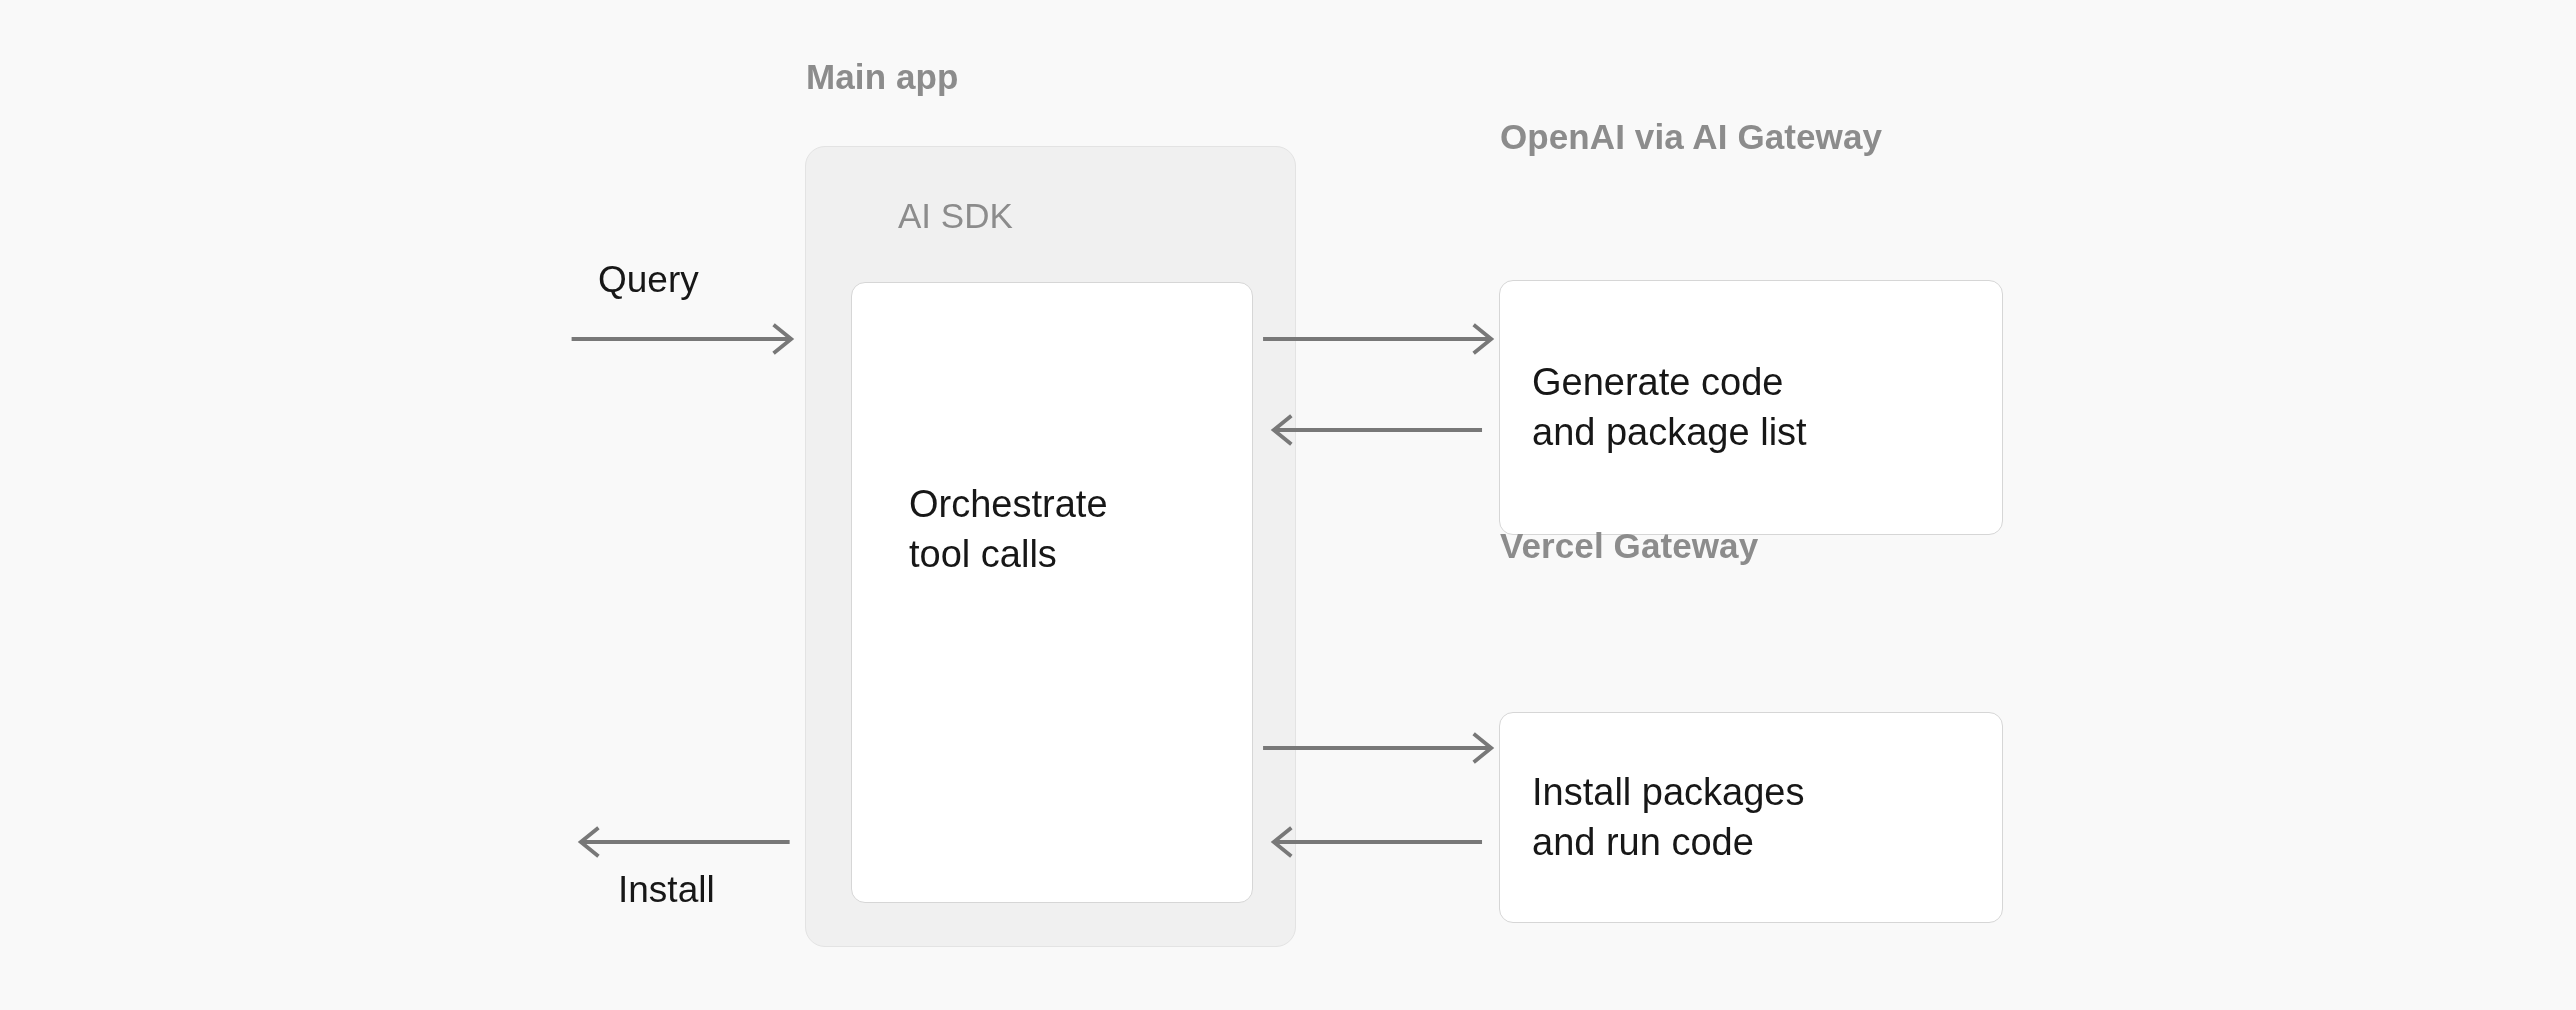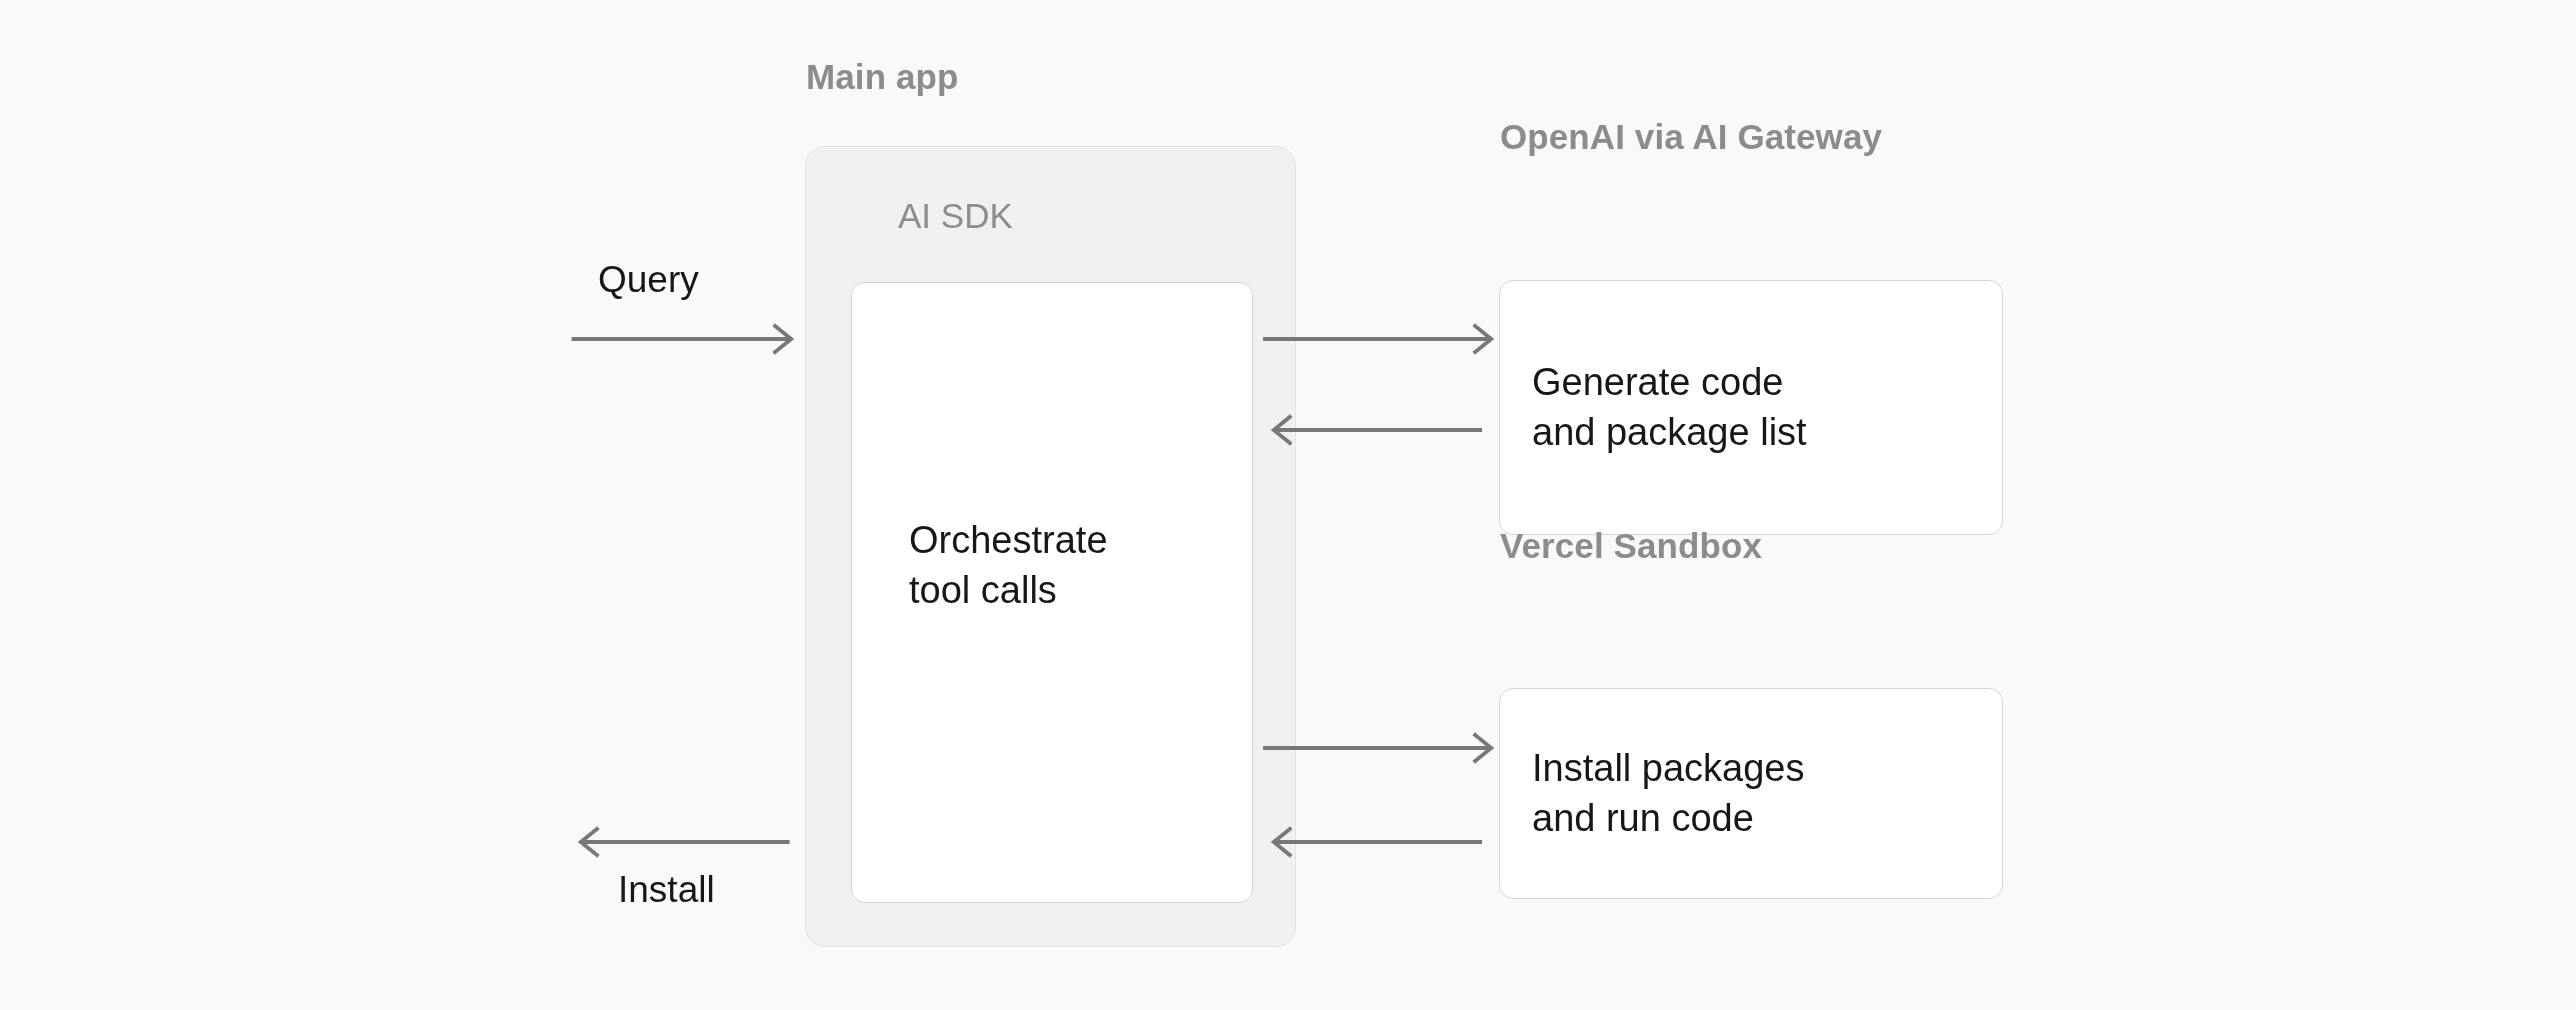--- a/index.html
+++ b/index.html
@@ -67,35 +67,34 @@
   #orchestrator-text {
     position: absolute;
     left: 909px;
     top: 529px;
     width: 322px;
     font-size: 38px;
     line-height: 1.32;
     color: #171717;
     transform: translateY(-50%);
     white-space: pre-line;
-    margin-top: 36px;
   }
 
   
   .service-card {
     position: absolute;
     left: 1499px;
     width: 504px;
     background: #ffffff;
     border: 1.5px solid #d6d6d6;
     border-radius: 14px;
     box-sizing: border-box;
   }
   #gateway-card { top: 280px; height: 255px; }
-  #sandbox-card { top: 688px; height: 211px; padding-left: 20px; }
+  #sandbox-card { top: 712px; height: 211px; padding-left: 20px; }
 
   .service-card-text {
     position: absolute;
     left: 32px;
     top: 50%;
     transform: translateY(-50%);
     width: 445px;
     font-size: 38px;
     line-height: 1.34;
     color: #171717;
@@ -146,21 +145,21 @@
   <div id="orchestrator-text">Orchestrate
 tool calls</div>
 
   <div class="group-label" style="left:1500px; top:119px;">OpenAI via AI Gateway</div>
 
   <div class="service-card" id="gateway-card">
     <div class="service-card-text">Generate code
 and package list</div>
   </div>
 
-  <div class="group-label" style="left:1500px; top:528px;">Vercel Sandbox</div>
+  <div class="group-label" style="left:1500px; top:528px;">Vercel Gateway</div>
 
   <div class="service-card" id="sandbox-card">
     <div class="service-card-text">Install packages
 and run code</div>
   </div>
 
   <div class="edge-label" id="query-label">Query</div>
 
   <svg class="arrow-svg" style="left:567px; top:322px; width:238px; height:34px;" viewBox="0 0 310 44">
     <line class="arrow-line" x1="6" y1="22" x2="290" y2="22"></line>

